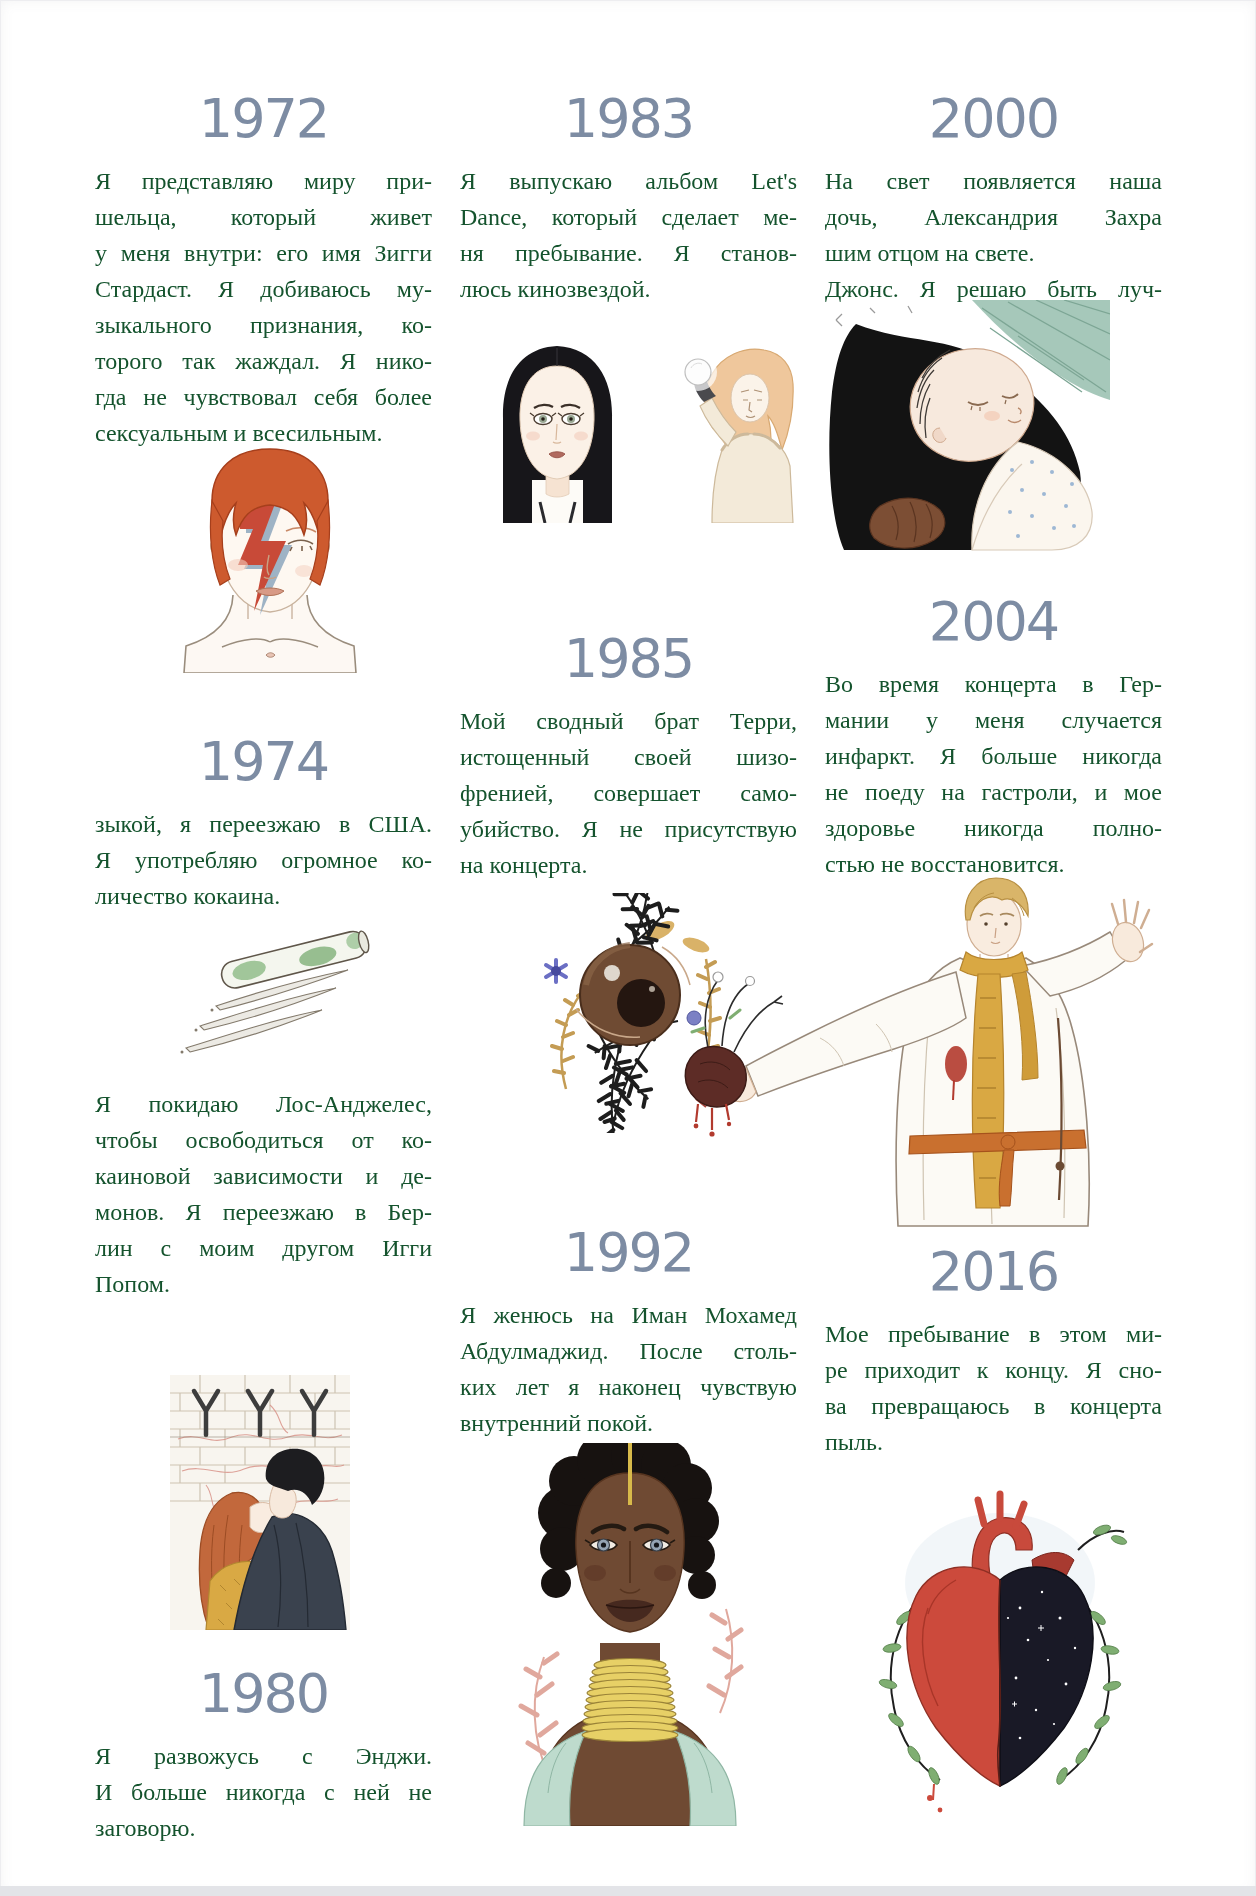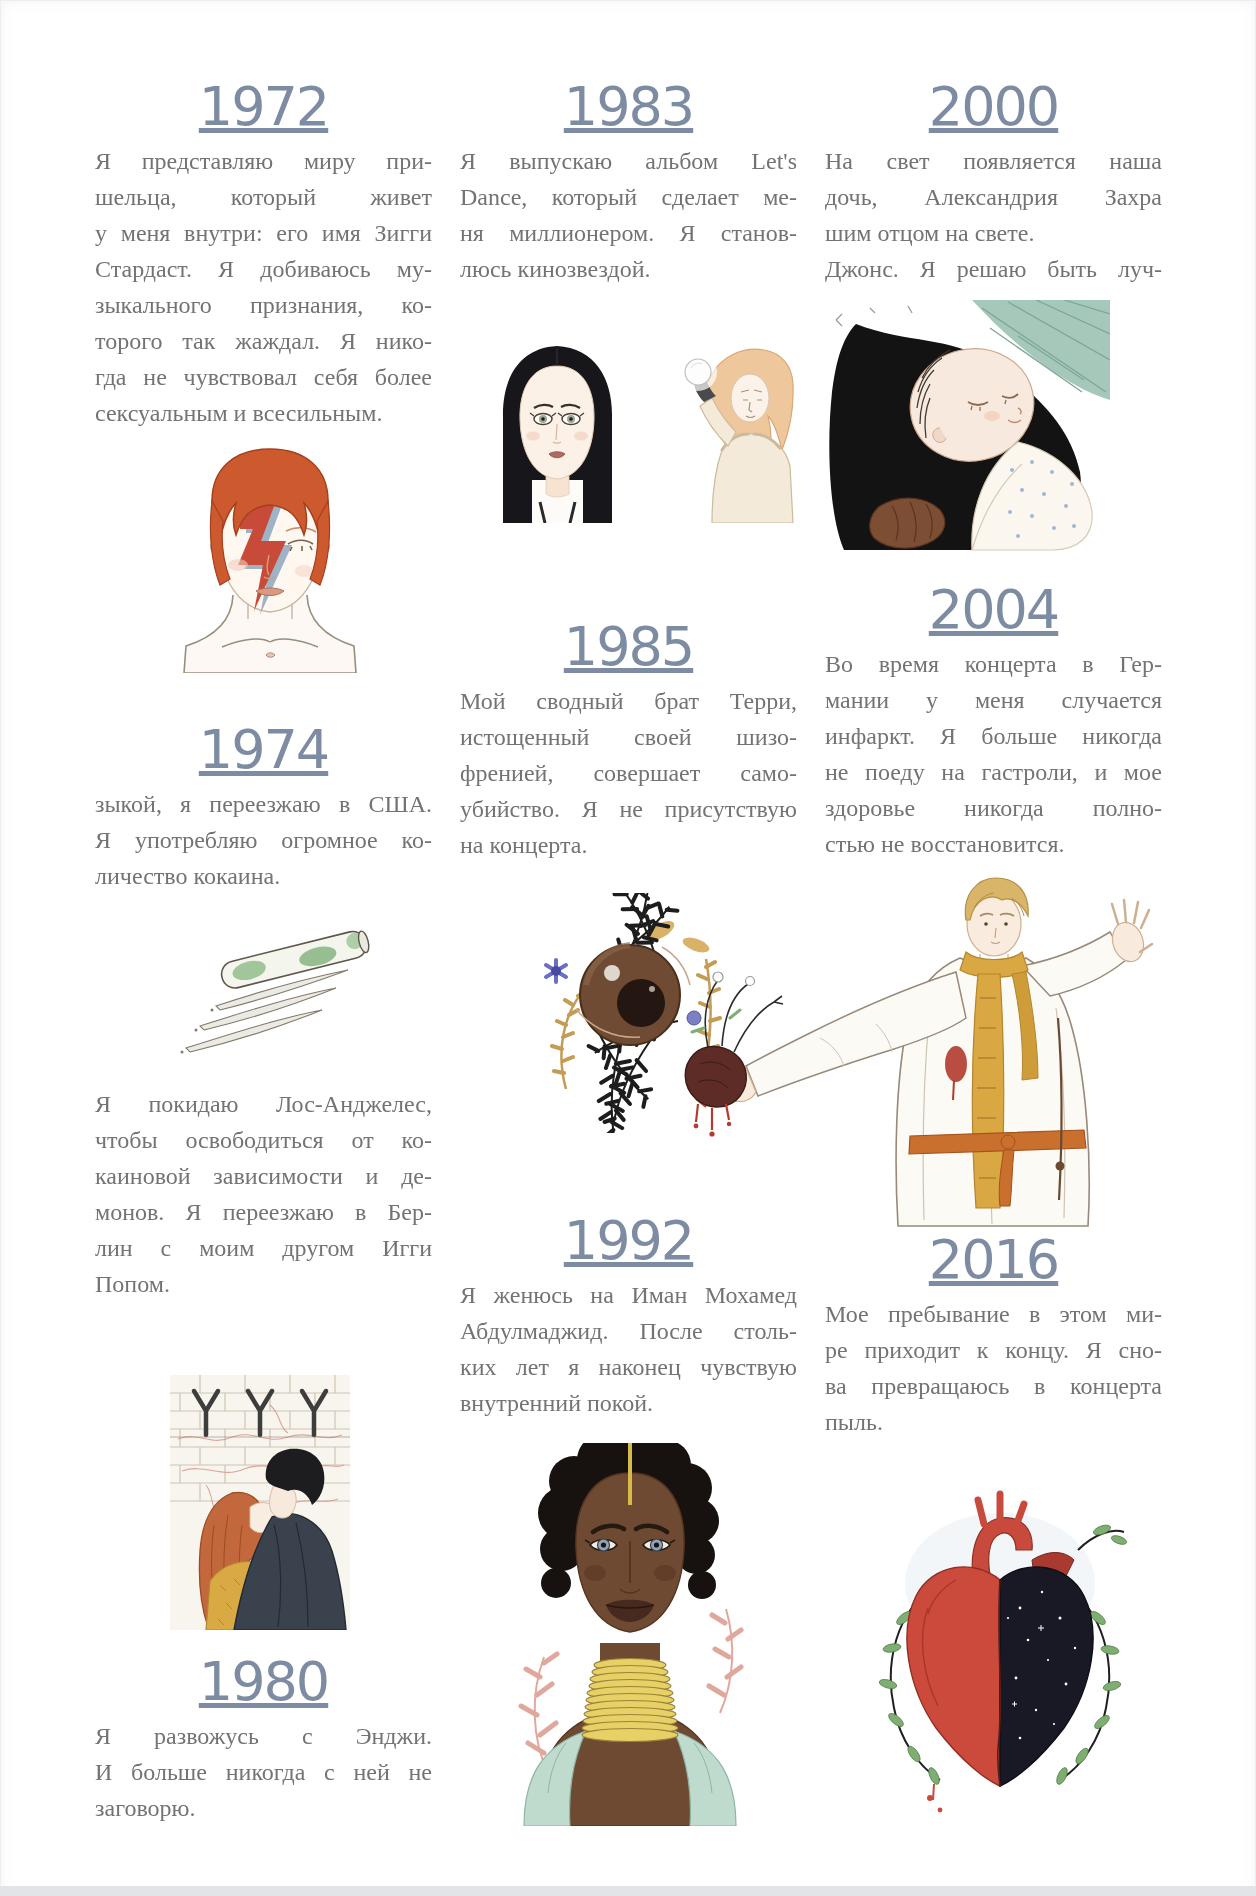--- a/index.html
+++ b/index.html
@@ -14,33 +14,32 @@
   .edge-bottom{
     position:absolute;left:0;right:0;bottom:0;height:10px;
     background:#e3e4e8;
   }
   .col{
     position:absolute;top:0;width:337px;height:1896px;
   }
   .col1{left:95px;} .col2{left:460px;} .col3{left:825px;}
   .sec{position:absolute;left:0;right:0;}
   .year{
-    margin:4px;
+    margin:16px;
     font-family:"DejaVu Sans", sans-serif;
     font-weight:400;
     font-size:54px;line-height:56px;
     letter-spacing:-2px;
     text-align:center;
     color:#7d8ca3;
-    text-decoration:underline;
   }
   .para{margin-top:8px;}
   .tline{
     font-size:24px;line-height:36px;
-    color:#737373;
+    color:#14532d;
     text-align:justify;
     text-align-last:justify;
     white-space:normal;
   }
   .tline.last{text-align-last:left;}
   .tline .ital{}
   figure.ill{position:absolute;margin:0;padding:0;}
   figure.ill svg{display:block;width:100%;height:100%;}
 </style>
 </head>
@@ -166,21 +165,21 @@
     </section>
   </div>
 
   <div class="col col2">
 
     <section class="sec" style="top:75px">
       <h2 class="year">1983</h2>
       <div class="para">
           <div class="tline">Я выпускаю альбом <span class="ital">Let's</span></div>
           <div class="tline"><span class="ital">Dance</span>, который сделает ме-</div>
-          <div class="tline">ня миллионером. Я станов-</div>
+          <div class="tline">ня пребывание. Я станов-</div>
           <div class="tline last">люсь кинозвездой.</div>
         </div>
     </section>
 
     <figure class="ill" style="top:338px;left:0px;width:335px;height:185px">
       <svg viewBox="0 0 335 185">
         <g opacity="0.92">
           <path d="M258 96 C244 84 240 56 252 36 C262 18 284 8 304 12 C322 15 332 28 333 46 C334 70 330 92 322 112 C318 96 314 84 308 78 C312 94 312 110 308 124 C300 110 294 102 288 98 C290 110 288 122 284 130 C276 118 266 108 258 96 Z" fill="#eec394" stroke="#d5a267" stroke-width="1.2"></path>
           <ellipse cx="290" cy="60" rx="19" ry="24" fill="#fbf2e8" stroke="#d9c0a4" stroke-width="1"></ellipse>
           <path d="M281 54 l8 -2 M294 52 l8 2 M283 62 l5 0 M297 62 l5 0 M290 64 l-1 8 l3 2 M286 78 c3 2 6 2 9 0" stroke="#a8896b" stroke-width="1.2" fill="none"></path>

